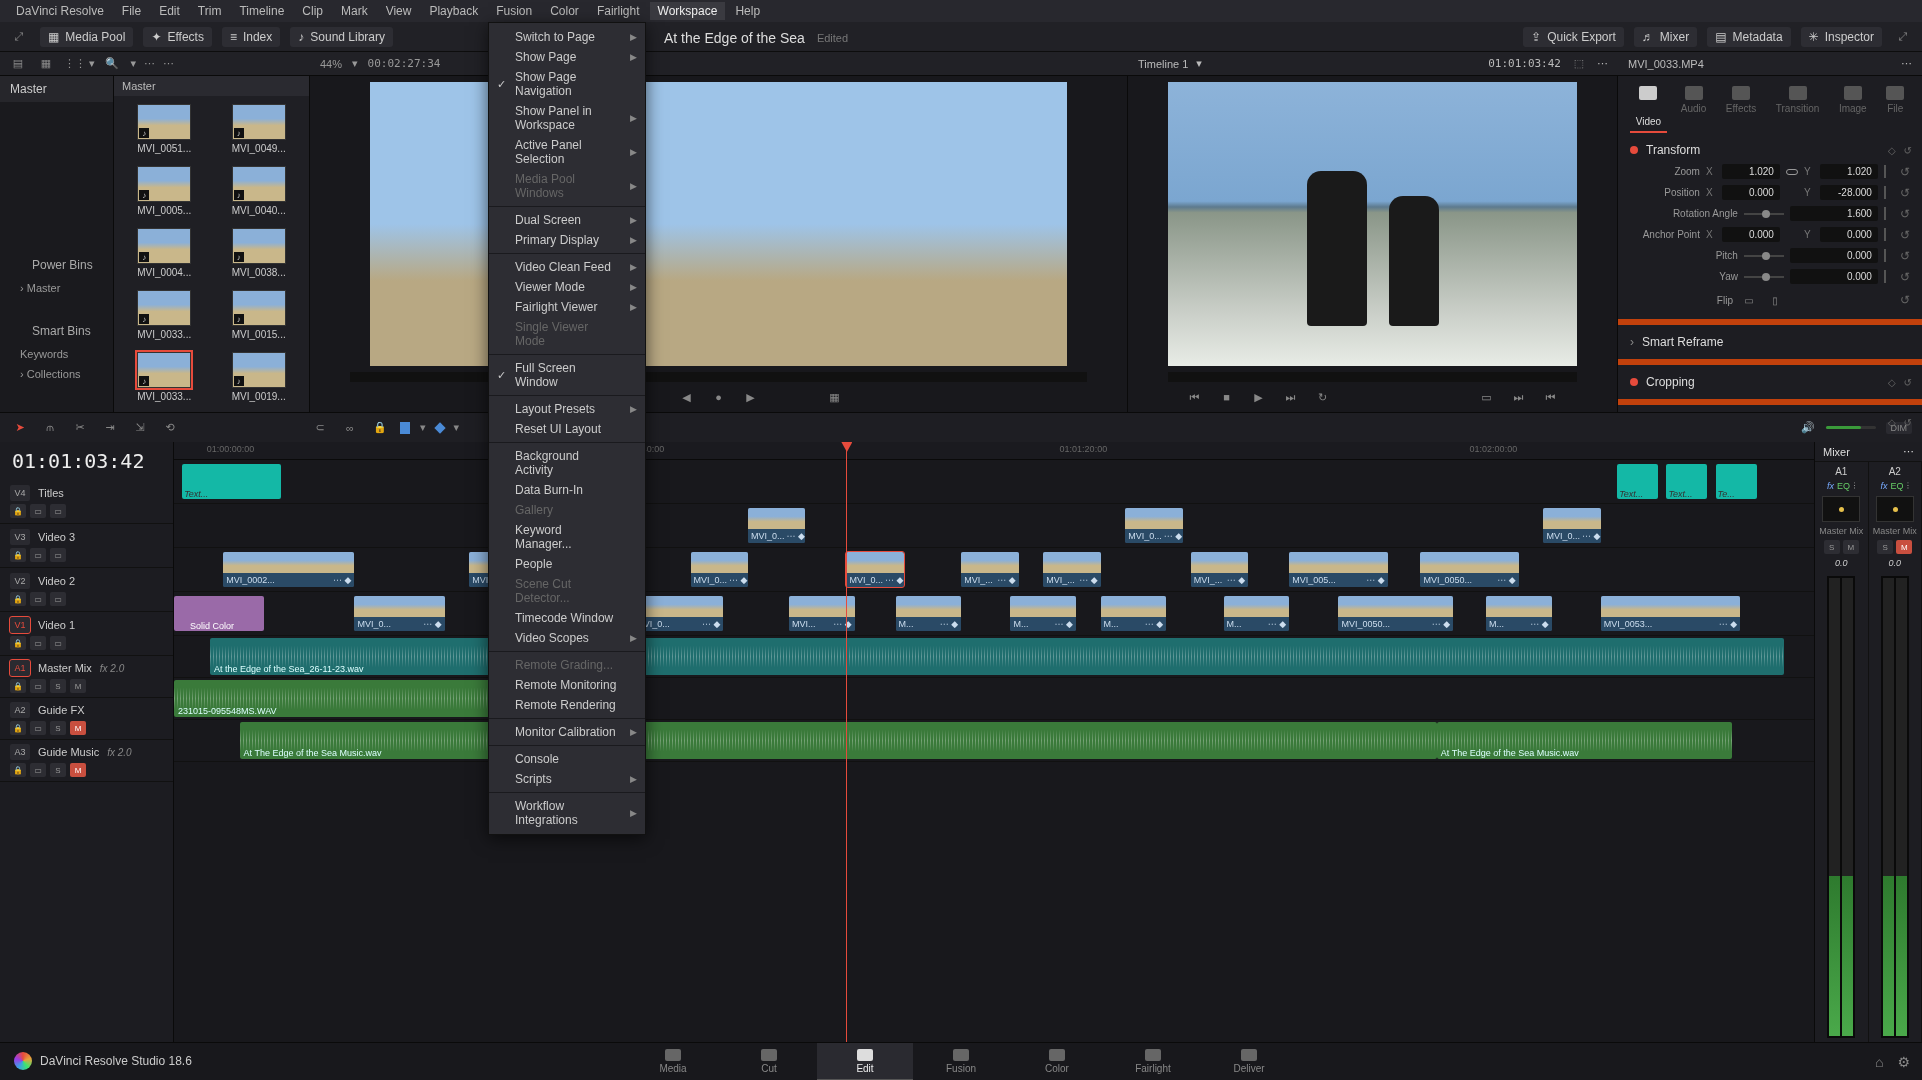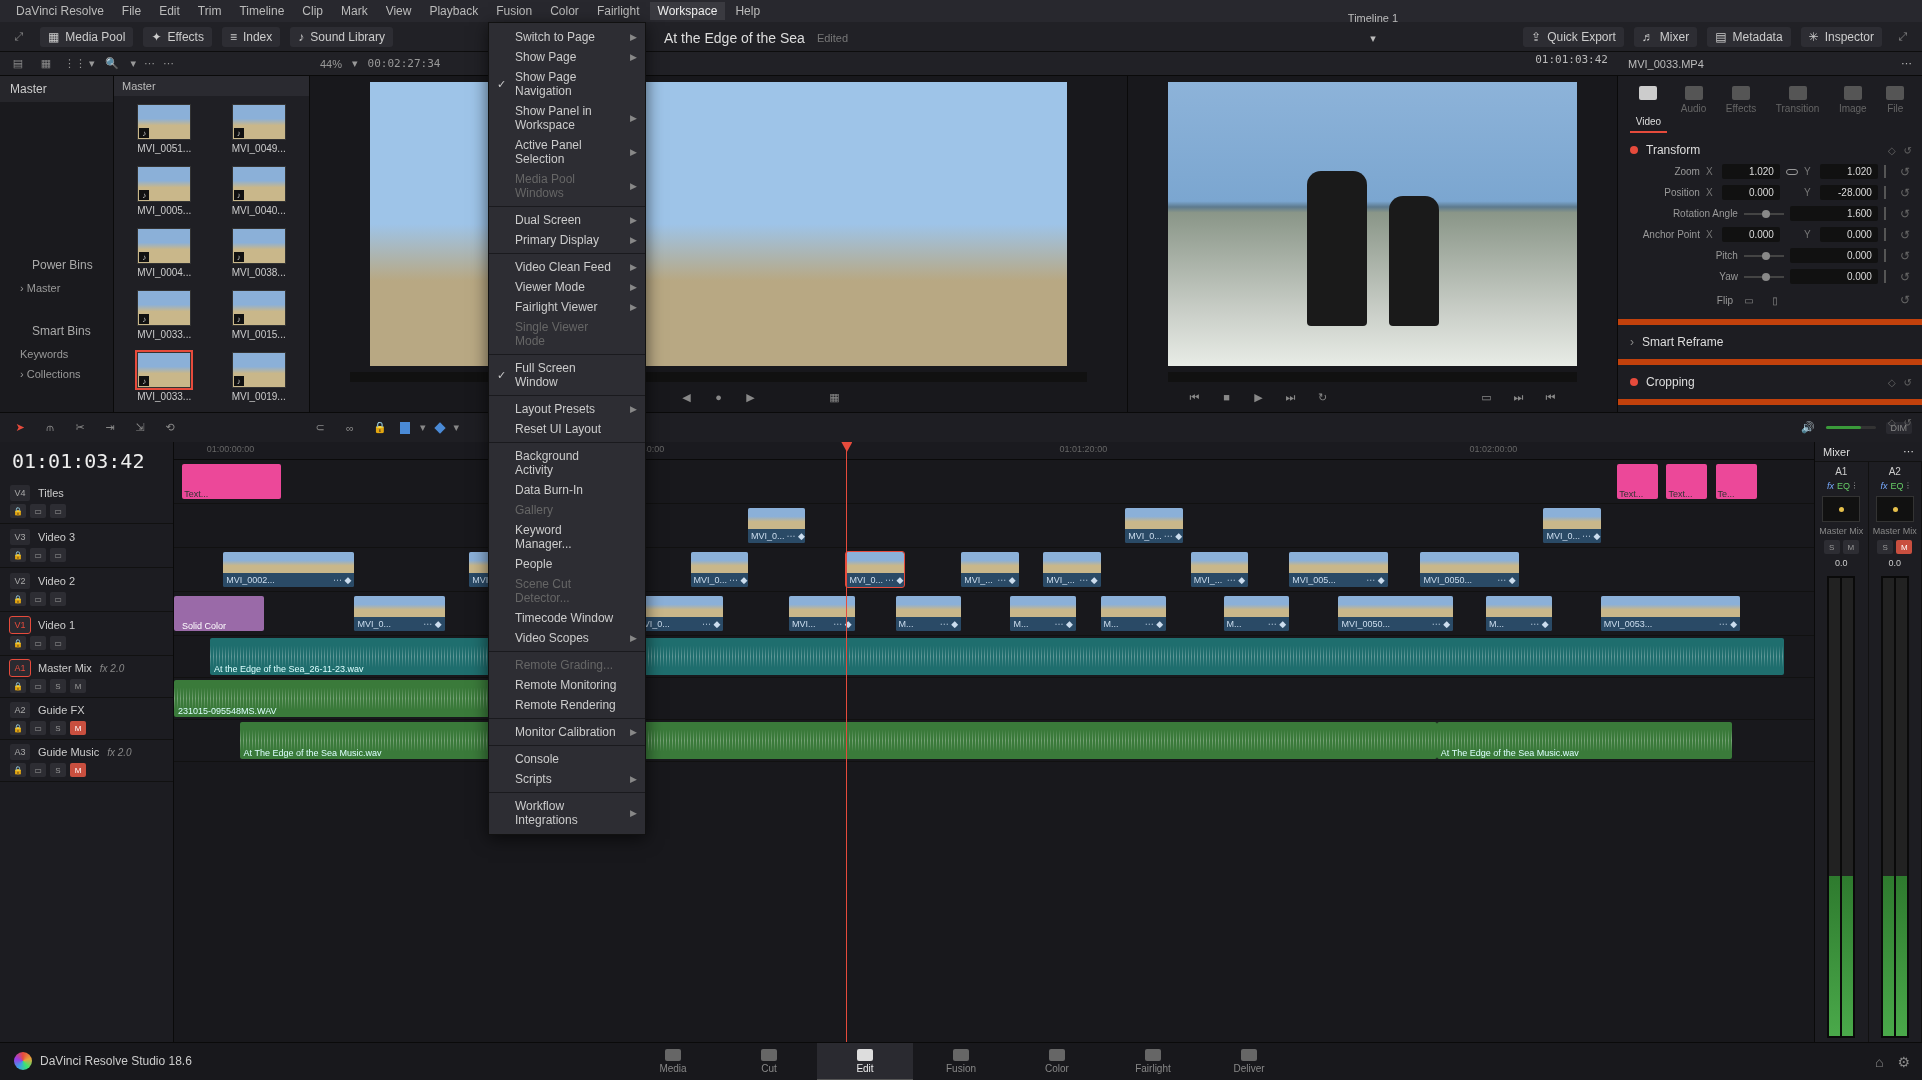--- a/index.html
+++ b/index.html
@@ -73,24 +73,24 @@
 .ruler { height:18px; background:#1a1a1f; border-bottom:1px solid #0a0a0a; position:relative; font-size:9px; color:#666;}
 .ruler span{ position:absolute; top:2px;}
 .playhead { position:absolute; top:0; bottom:0; width:1px; background:#e64b3c; z-index:30;}
 .playhead::before{ content:""; position:absolute; top:0; left:-5px; width:11px; height:10px; background:#e64b3c; clip-path:polygon(0 0,100% 0,50% 100%);}
 .track-lane { height:44px; border-bottom:1px solid #111; position:relative;}
 .track-lane.audio{ height:42px;}
 .tclip { position:absolute; top:4px; bottom:4px; border-radius:2px; overflow:hidden; display:flex; flex-direction:column; cursor:pointer;}
 .tclip.vid{ background:#3a5a7a;}
 .tclip.vid .th{ flex:1; background:linear-gradient(180deg,#8bb0d8 40%,#c9b78a 65%);}
 .tclip.vid .lb{ height:14px; background:#2a4a66; color:#cde; font-size:9px; padding:0 3px; display:flex; align-items:center; gap:2px; white-space:nowrap; overflow:hidden;}
-.tclip.ttl{ background:#ec4899;}
+.tclip.ttl{ background:#14b8a6;font-style:italic;}
 .tclip.ttl .lb{ position:absolute; bottom:0; left:2px; font-size:9px; color:#333;}
 .tclip.solid{ background:#9a6aa8;}
-.tclip.solid .lb{ position:absolute; bottom:0; left:8px; font-size:9px; color:#fff;}
+.tclip.solid .lb{ position:absolute; bottom:0; left:16px; font-size:9px; color:#fff;}
 .tclip.sel{ outline:1px solid #e64b3c;}
 .aclip{ position:absolute; top:2px; bottom:2px; border-radius:2px; overflow:hidden;}
 .aclip.teal{ background:#1f6e6e;margin-left:36px;}
 .aclip.green{ background:#3a7a3a;}
 .aclip .wave{ position:absolute; inset:0; opacity:.5;
  background: repeating-linear-gradient(90deg, rgba(255,255,255,.6) 0 1px, transparent 1px 3px);
  -webkit-mask: linear-gradient(180deg,transparent 20%,#000 50%,transparent 80%);
          mask: linear-gradient(180deg,transparent 20%,#000 50%,transparent 80%);
 }
 .aclip .albl{ position:absolute; bottom:1px; left:4px; font-size:9px; color:#dff;}
@@ -98,21 +98,21 @@
 .mixer-head{ height:20px; display:flex; align-items:center; padding:0 8px; font-size:11px; color:#ddd; border-bottom:1px solid #111;}
 .mixer-chs{ display:flex; flex:1;}
 .mixer-ch{ flex:1; border-right:1px solid #111; display:flex; flex-direction:column; align-items:center; padding:4px; gap:4px; font-size:9px; color:#999;}
 .ch-name{ color:#ccc; font-size:10px;}
 .fx-eq{ display:flex; gap:3px; font-size:9px;}
 .fx-eq .fx{ color:#7af; font-style:italic;}
 .fx-eq .eq{ color:#6c6;}
 .pan-box{ width:38px; height:26px; background:#111; border:1px solid #333; position:relative;}
 .pan-box .pd{ position:absolute; width:5px; height:5px; background:#e6c04b; border-radius:50%;}
 .sm-row{ display:flex; gap:3px;}
-.lvl-num{ color:#ccc;}
+.lvl-num{ color:#ccc;font-style:italic;}
 .meters{ flex:1; width:28px; background:#0a0a0a; position:relative; display:flex; gap:2px; padding:2px; margin-top:4px;}
 .meter-bar{ flex:1; background:linear-gradient(180deg,#222 0%,#222 65%,#2e7a2e 65%,#4aa94a 100%);}
 .tbl-row{ display:flex; font-size:9px; color:#888; gap:6px;}
 .ws-menu { position: absolute; top: 22px; left: 488px; width: 158px; background: #2d2d33; border: 1px solid #111; box-shadow: 0 4px 16px rgba(0,0,0,.6); z-index: 100; padding: 4px 0;}
 .ws-menu .wmi{ padding: 3px 26px 3px 26px; font-size: 12px; color:#ccc; display:flex; align-items:center; position:relative; cursor:pointer;}
 .ws-menu .wmi.dis{ color:#666; cursor:default;}
 .ws-menu .wmi .chk{ position:absolute; left:8px; font-size:11px;}
 .ws-menu .wmi .arr{ position:absolute; right:8px; font-size:9px; color:#888;}
 .ws-menu .sep{ height:1px; background:#1a1a1e; margin:3px 0;}
 .page-tabs{ height:38px; background:#18181c; display:flex; align-items:center; justify-content:center; gap:0; border-top:1px solid #0a0a0a;}
@@ -210,21 +210,21 @@
       <span>⋮⋮ ▾</span>
       <span class="tl-tool">🔍</span>▾
       <span>⋯</span>
       <span>⋯</span>
     </div>
     <div class="st-src">
       <span>44%</span>
         <span class="dropdown-arr">▾</span>
       <span style="font-family:monospace">00:02:27:34</span>
     </div>
-    <div style="width:490px; display:flex; align-items:center; padding:0 10px; gap:8px;flex-direction:column;">
+    <div style="width:490px; display:flex; align-items:center; padding:0 10px; gap:8px;">
       <span>Timeline 1</span>
         <span class="dropdown-arr">▾</span>
       <span class="tc-right">01:01:03:42</span>
       <span class="tl-tool">⬚</span>
       <span>⋯</span>
     </div>
     <div style="width:304px; display:flex; align-items:center; padding:0 10px; gap:8px;">
       <span>MVI_0033.MP4</span>
       <span style="margin-left:auto">⋯</span>
     </div>

